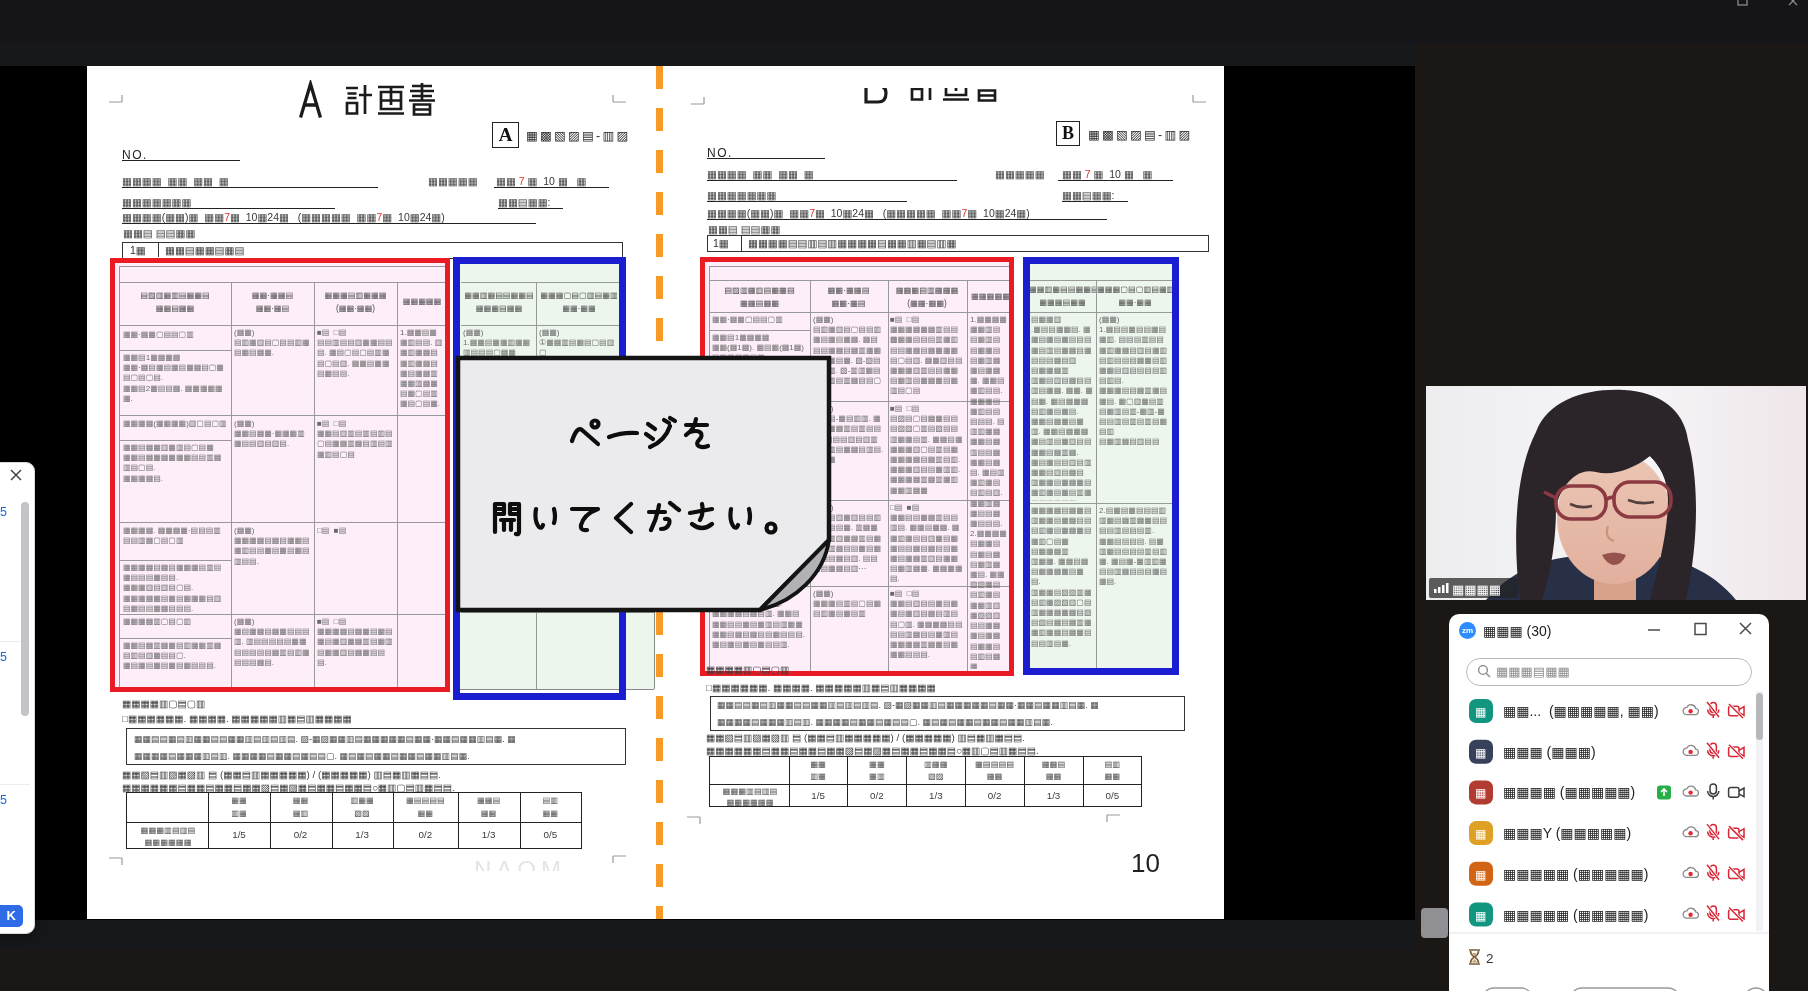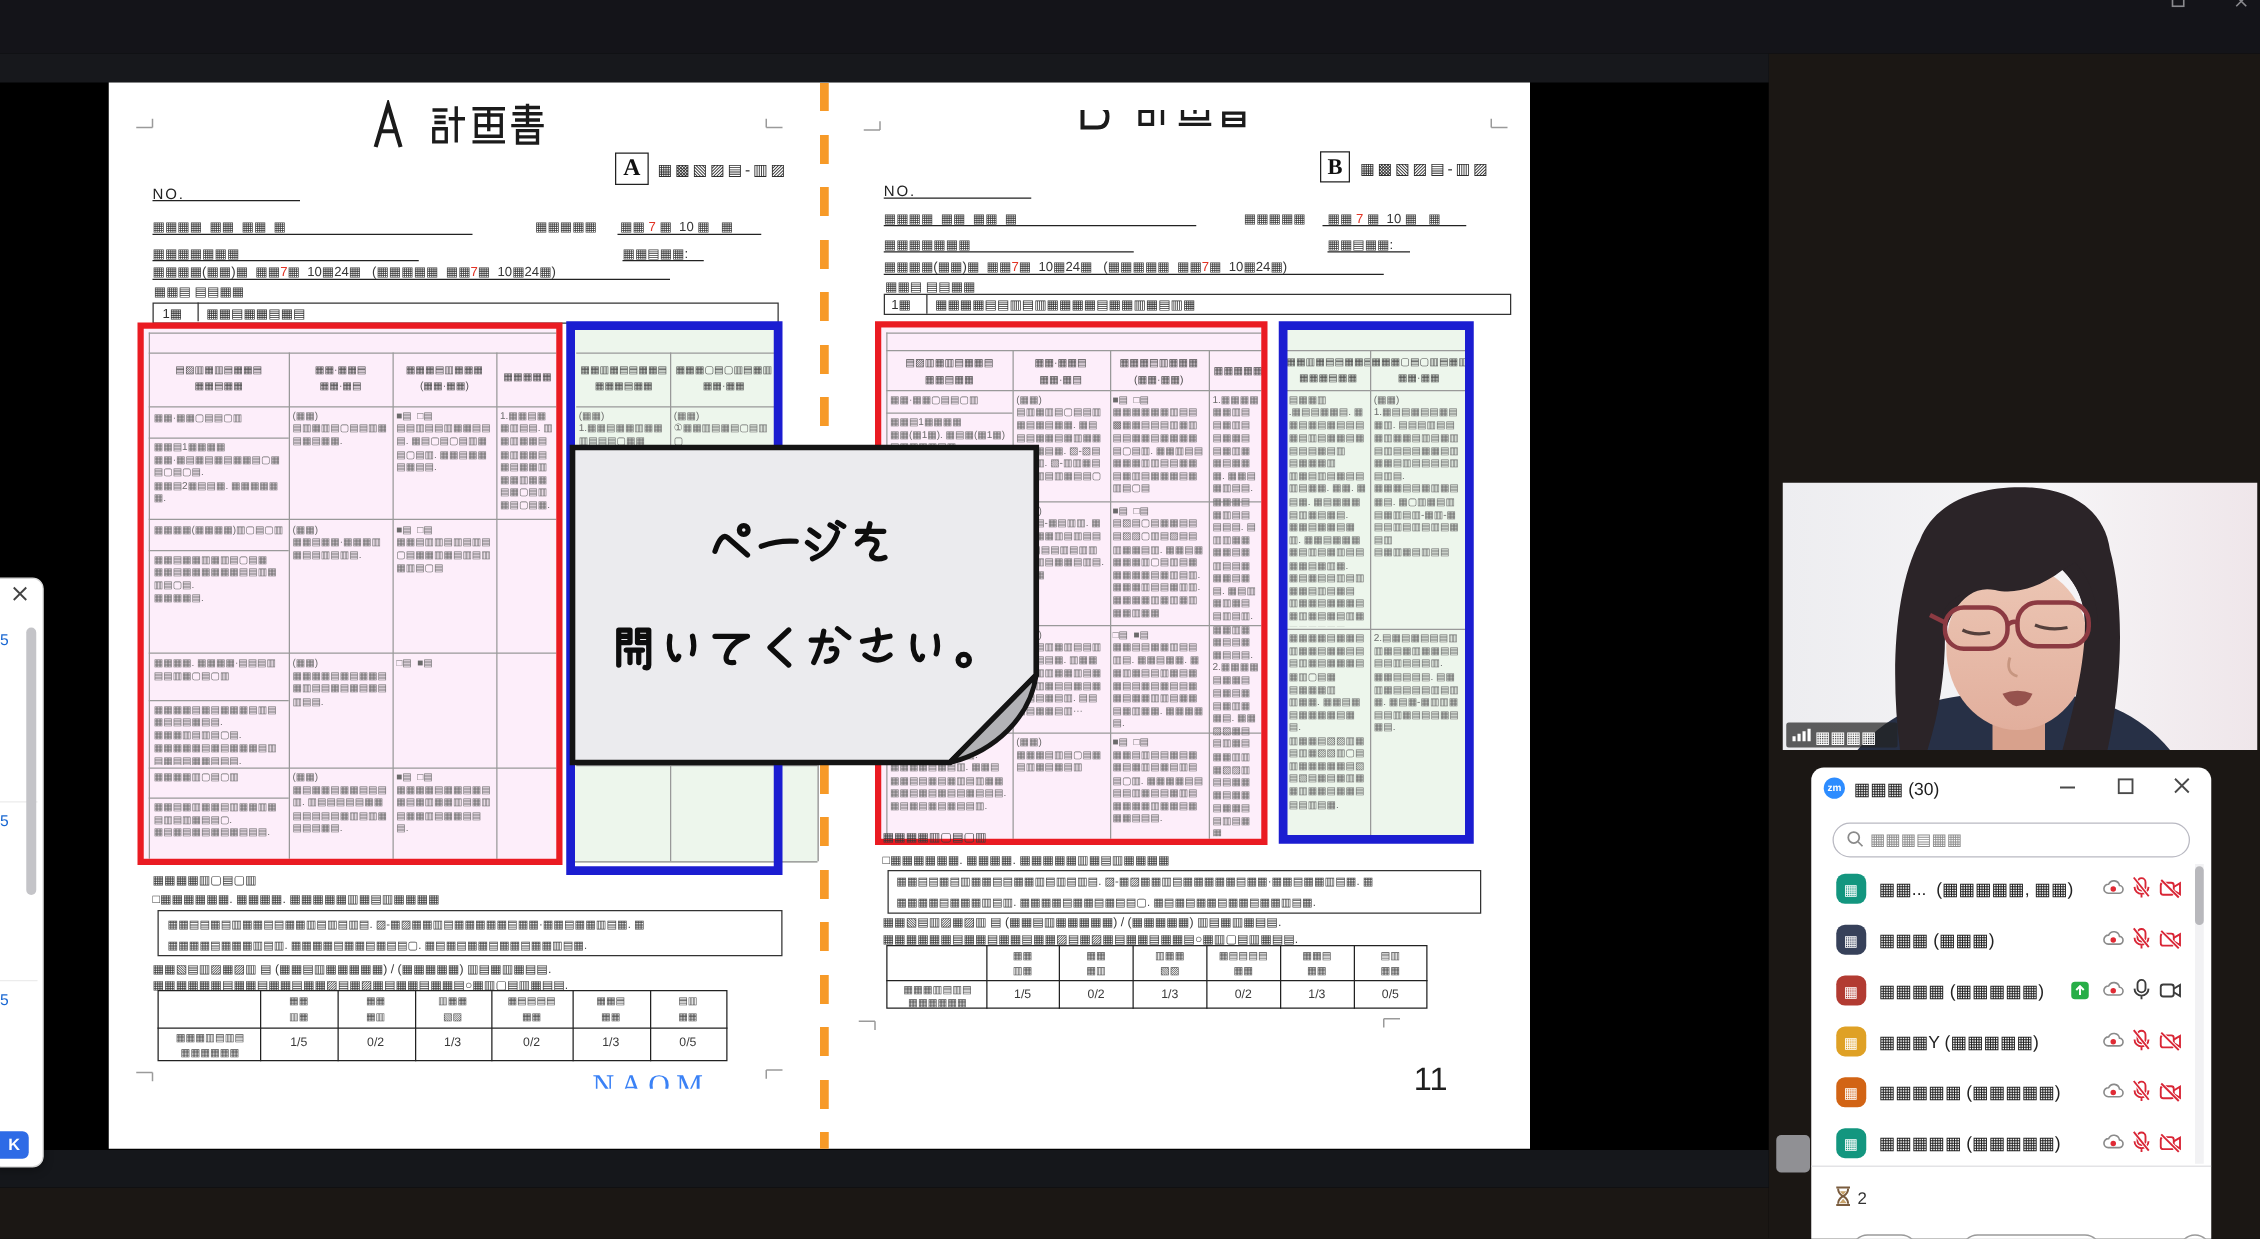--- a/index.html
+++ b/index.html
@@ -164,21 +164,21 @@
 <div class="a hd" style="left:519.8px;top:795px;width:61px;">▤▥<br>▦▦</div>
 <div class="a hd" style="left:128px;top:824px;width:80px;font-size:8.3px;line-height:12px;">▦▦▦▥▤▥▤<br>▦▦▦▦▦▦</div>
 <div class="a t10" style="left:208px;top:829px;width:62px;text-align:center;">1/5</div>
 <div class="a t10" style="left:270px;top:829px;width:61px;text-align:center;">0/2</div>
 <div class="a t10" style="left:331.6px;top:829px;width:61px;text-align:center;">1/3</div>
 <div class="a t10" style="left:393.3px;top:829px;width:64px;text-align:center;">0/2</div>
 <div class="a t10" style="left:458.1px;top:829px;width:61px;text-align:center;">1/3</div>
 <div class="a t10" style="left:519.8px;top:829px;width:61px;text-align:center;">0/5</div>
 
 <div class="a" style="left:474px;top:856px;width:110px;height:15px;overflow:hidden;">
-    <div style="font-size:24px;letter-spacing:5px;color:#3b82f6;margin-top:0px;font-family:Liberation Serif, serif;">NAOM</div>
+    <div style="font-size:24px;letter-spacing:5px;color:#e5e5e5;margin-top:0px;">NAOM</div>
   </div>
 
 <div class="a" style="left:862px;top:88px;width:150px;height:16px;overflow:hidden;">
 <div style="margin-top:-22px;"><svg width="145" height="40" viewBox="0 0 145 40">
 <g stroke="#1b1b1b" stroke-width="3.2" fill="none" stroke-linecap="square">
 <path d="M4,4 V36 M4,4 H16 Q22,4 22,11.5 Q22,19 15,19 H4 M15,19 Q24,19 24,27 Q24,36 16,36 H4"></path>
 </g>
 <g stroke="#1b1b1b" stroke-width="2.7" fill="none">
 <path d="M49,8 H61 M50.5,13.5 H59.5 M50.5,18 H59.5 M50,23 H60 V33.5 H50 Z M68,5 V34 M62,15 H75"></path>
 <path d="M81,7 H107 M94,7 V25 M84,12 H104 V29 H84 Z M84,20.5 H104 M81,33.5 H107"></path>
@@ -285,21 +285,21 @@
 <div class="a t10" style="left:906.3px;top:790px;width:59px;text-align:center;">1/3</div>
 <div class="a t10" style="left:965.1px;top:790px;width:59px;text-align:center;">0/2</div>
 <div class="a t10" style="left:1024px;top:790px;width:59px;text-align:center;">1/3</div>
 <div class="a t10" style="left:1082.8px;top:790px;width:59px;text-align:center;">0/5</div>
 <svg class="a" style="left:686px;top:814px;" width="20" height="12">
     <path d="M1,3 H14 M14,3 V10" stroke="#9a9a9a" stroke-width="1.2" fill="none"></path>
   </svg>
 <svg class="a" style="left:1102px;top:812px;" width="20" height="12">
     <path d="M5,3 H18 M5,3 V10" stroke="#9a9a9a" stroke-width="1.2" fill="none"></path>
   </svg>
-<div class="a" style="left:1131px;top:848px;font-size:26px;color:#1f1f1f;">11</div>
+<div class="a" style="left:1131px;top:848px;font-size:26px;color:#1f1f1f;">10</div>
 
 <svg class="a" style="left:450px;top:350px;" width="390" height="270" viewBox="0 0 390 270">
 <path d="M8,8 H379 V190 L310,260 H8 Z" fill="#ebebee" stroke="#141414" stroke-width="4.5" stroke-linejoin="miter"></path>
 <path d="M310,260 L379,190 C374,224 346,251 310,260 Z" fill="#b2b2b6" stroke="#141414" stroke-width="3.8" stroke-linejoin="round"></path>
 <g stroke="#0d0d0d" stroke-width="4.2" fill="none" stroke-linecap="round" stroke-linejoin="round">
 <g transform="translate(119,67)">
         <path d="M3,24 Q8,9 13,13 L29,27"></path>
         <circle cx="26" cy="7" r="3.5"></circle>
       </g>
 <g transform="translate(156,67)">

